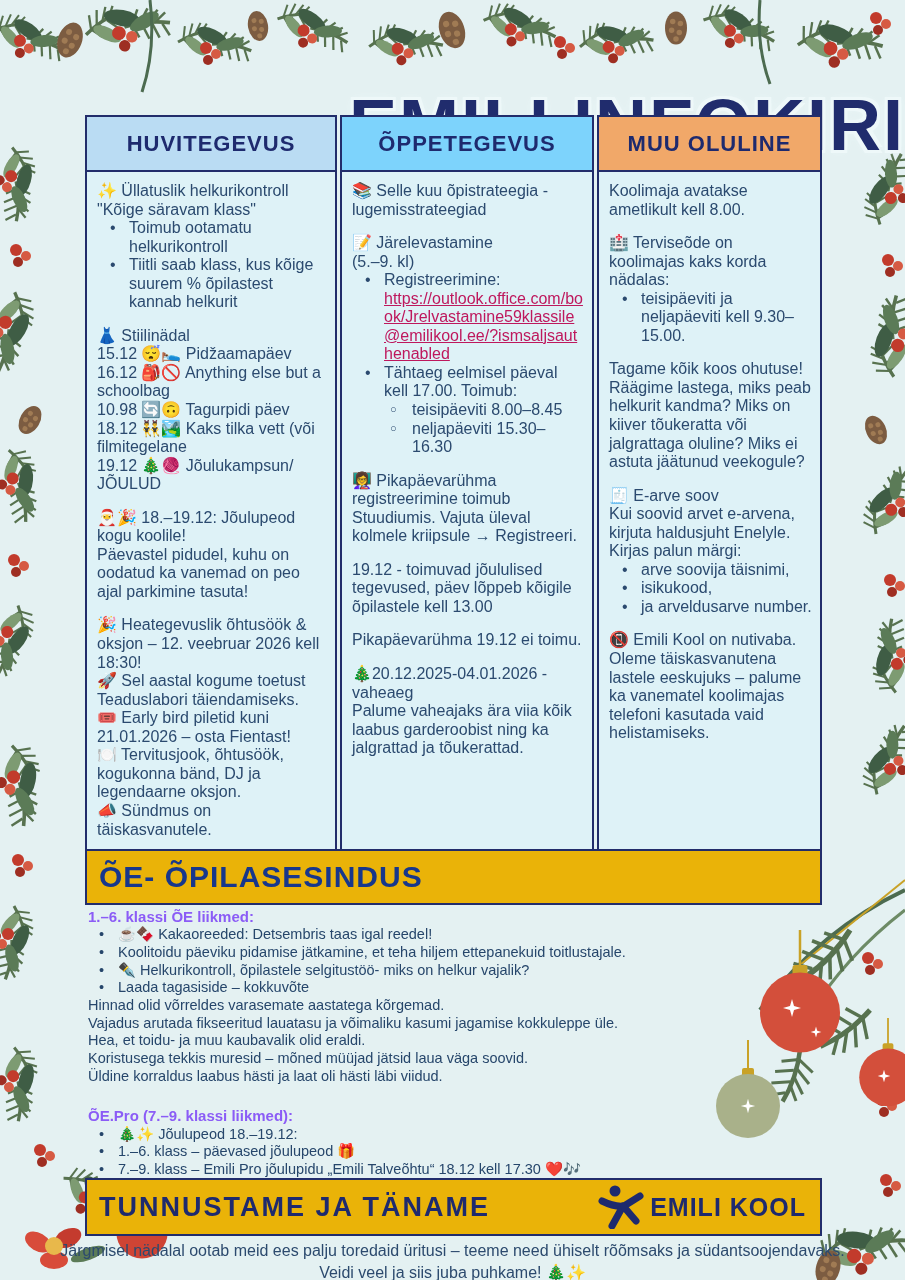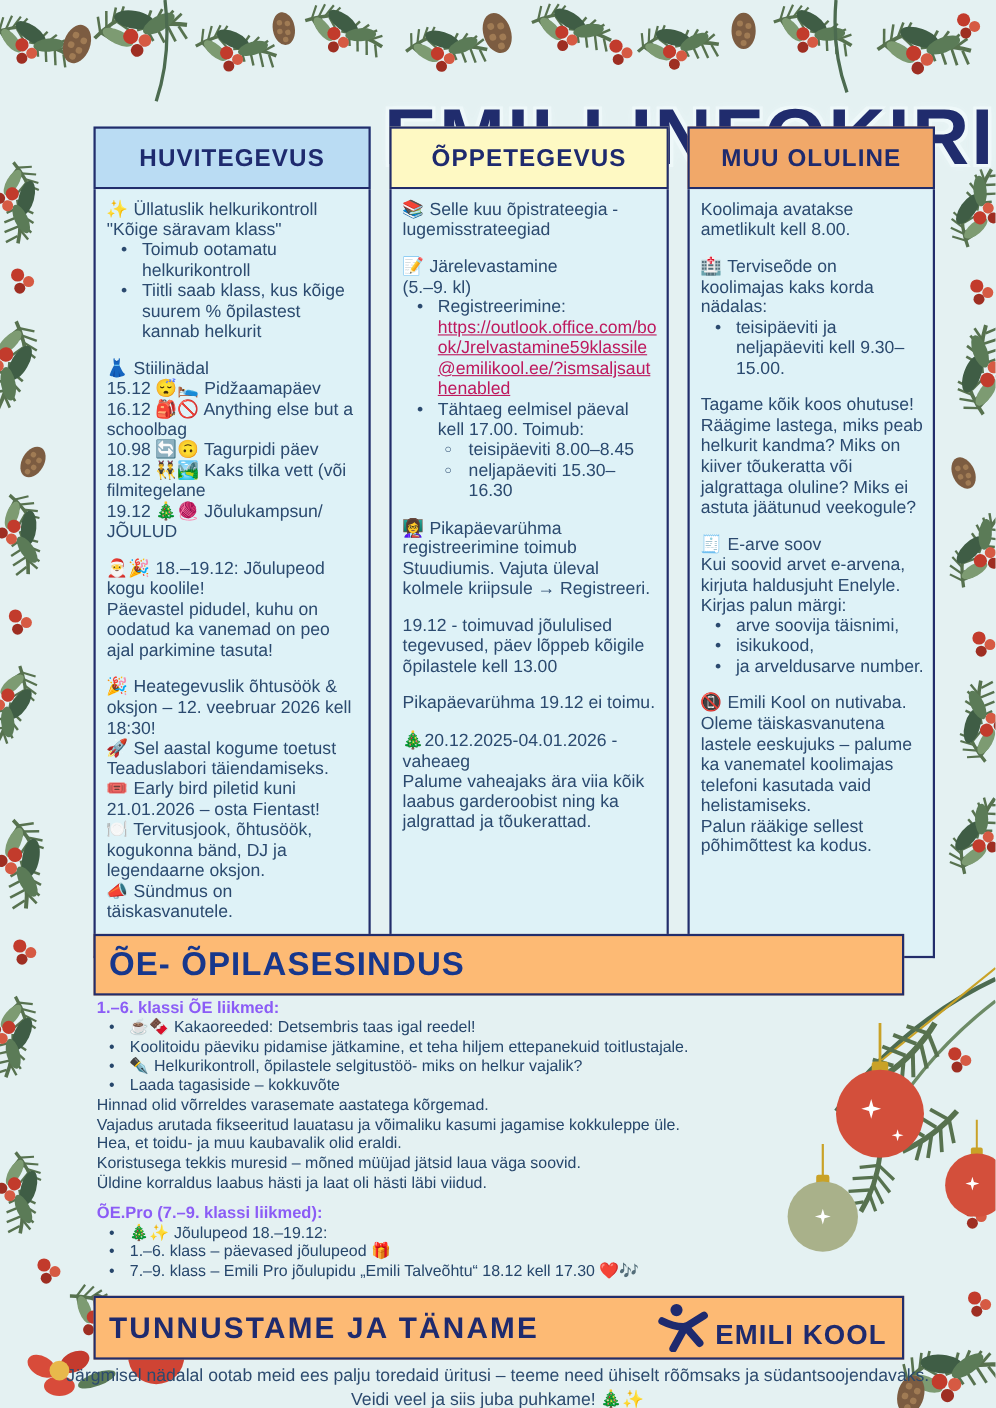--- a/index.html
+++ b/index.html
@@ -10,56 +10,56 @@
   }
   .deco{position:absolute;top:0;left:0;z-index:0}
   .layer{position:absolute;z-index:1}
   .title{
     top:36px;left:0;width:905px;text-align:right;
     font-weight:bold;font-size:72px;letter-spacing:2px;color:#202c6d;
     text-shadow:-3px -3px 0 #eef8f9,3px -3px 0 #eef8f9,-3px 3px 0 #eef8f9,3px 3px 0 #eef8f9,0 0 10px #eef8f9;
   }
   .grid{
     left:85px;top:115px;width:793px;
-    display:grid;grid-template-columns:252px 254px 225px;column-gap:17px;
+    display:grid;grid-template-columns:252px 254px 225px;column-gap:3px;
   }
   .colhead{
     height:53px;display:flex;align-items:center;justify-content:center;
     font-weight:bold;font-size:22px;letter-spacing:1px;color:#1e2a6e;
     border:2px solid #222d6b;
   }
   .h-light{background:#badcf3}
-  .h-blue{background:#fef9c3}
+  .h-blue{background:#7dd3fc}
   .h-orange{background:#f1a869}
   .colbox{
     height:681px;background:#def2f7;border:2px solid #222d6b;border-top:0;
     padding:10px 8px 6px 10px;font-size:16px;line-height:1.16;overflow:hidden;
     color:#2b4a6f;
   }
   .blk{min-height:4px}
   .spacer{height:15px}
   .bullet{padding-left:32px;position:relative}
   .bullet::before{content:"•";position:absolute;left:13px}
   .sub{padding-left:60px;position:relative}
   .sub::before{content:"○";position:absolute;left:38px;top:2px;font-size:11px}
   .lnk{display:block;color:#be185d;text-decoration:underline;word-break:break-all}
   .banner{
-    left:85px;width:737px;background:#fdba74;border:2px solid #222d6b;
+    left:85px;width:737px;background:#eab308;border:2px solid #222d6b;
     display:flex;align-items:center;box-sizing:border-box;
   }
   .oe-banner{top:849px;height:56px;padding-left:12px;
     font-size:30px;font-weight:bold;letter-spacing:1px;color:#17378c}
   .oe-body{left:88px;top:908px;width:690px;font-size:14.5px;line-height:1.22;color:#26466b}
   .oe-title{font-size:15px;font-weight:bold;color:#8b5cf6}
   .oe-body .bullet{padding-left:30px}
   .oe-body .bullet::before{left:11px}
-  .grp2{margin-top:9px}
+  .grp2{margin-top:22px}
   .bottom-banner{top:1178px;height:58px;justify-content:space-between;padding:0 14px 0 12px}
   .bottom-banner .bt{font-size:27px;font-weight:bold;letter-spacing:2px;color:#1e2a6e}
-  .logo{display:flex;align-items:flex-end;gap:6px}
+  .logo{display:flex;align-items:center;gap:6px}
   .logo .lt{font-size:25px;font-weight:bold;letter-spacing:1px;color:#1e2a6e}
   .footer{left:0;top:1240px;width:905px;text-align:center;font-size:16px;line-height:1.35;color:#2c4a6e}
 </style>
 </head>
 <body>
 
 <svg class="deco" width="905" height="1280" viewBox="0 0 905 1280" xmlns="http://www.w3.org/2000/svg">
   <defs>
     <g id="sprig">
       <path d="M0 0 Q18 -6 36 -4" fill="none" stroke="#57724f" stroke-width="3"></path>
@@ -238,21 +238,20 @@
       <div class="blk spacer"></div>
       <div class="blk p">🧾 E-arve soov</div>
       <div class="blk p">Kui soovid arvet e-arvena, kirjuta haldusjuht Enelyle.</div>
       <div class="blk p">Kirjas palun märgi:</div>
       <div class="blk bullet">arve soovija täisnimi,</div>
       <div class="blk bullet">isikukood,</div>
       <div class="blk bullet">ja arveldusarve number.</div>
       <div class="blk spacer"></div>
       <div class="blk p">📵 Emili Kool on nutivaba.</div>
       <div class="blk p">Oleme täiskasvanutena lastele eeskujuks – palume ka vanematel koolimajas telefoni kasutada vaid helistamiseks.</div>
-      <div class="blk p">Palun rääkige sellest põhimõttest ka kodus.</div>
     </div>
 </div>
 
 <div class="layer banner oe-banner">
   <span>ÕE- ÕPILASESINDUS</span>
 </div>
 
 <div class="layer oe-body">
   <div class="oe-title">1.–6. klassi ÕE liikmed:</div>
   <div>

